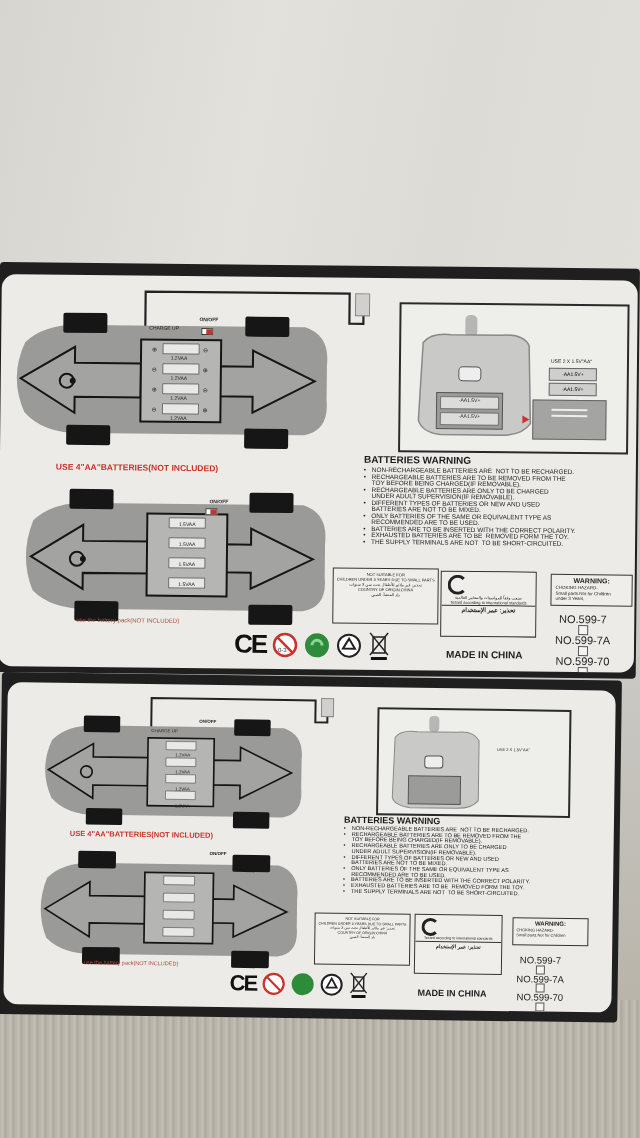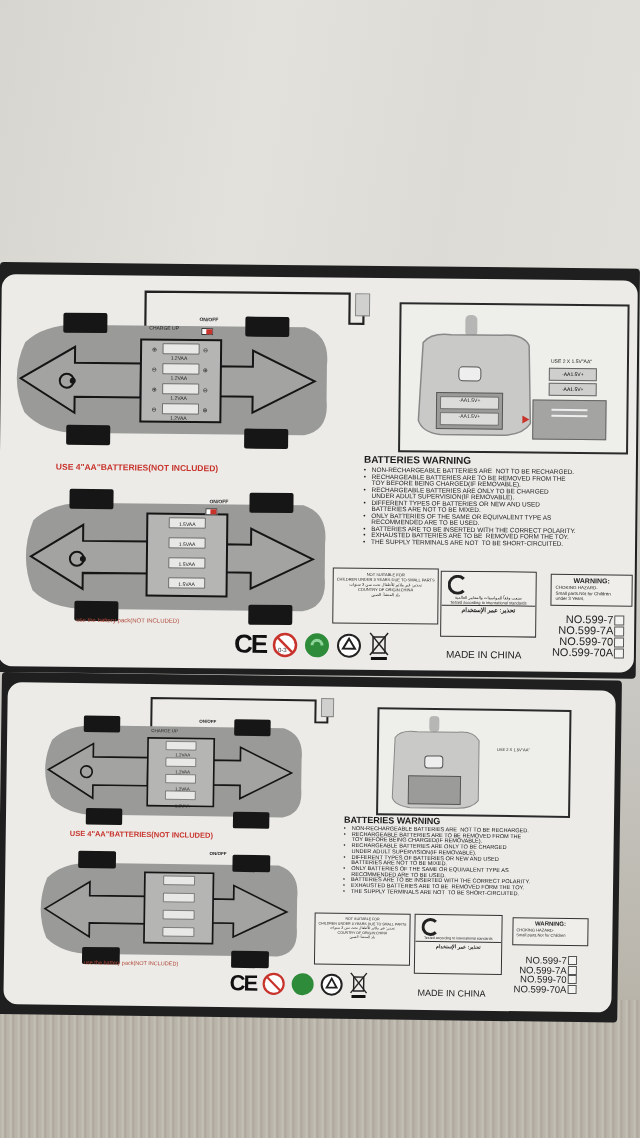--- a/index.html
+++ b/index.html
@@ -11,23 +11,23 @@
     background:repeating-linear-gradient(90deg,#b8b3a9 0px,#c6c1b7 3px,#aca69b 5px,#bdb8ae 8px);}
   .box{position:absolute;background:#1f1f1f;border-radius:4px;}
   .panel{position:absolute;background:#ecebe8;border-radius:14px;overflow:hidden;}
   .car-label{position:absolute;font-weight:bold;color:#c8342c;white-space:nowrap;}
   .car-label.small{font-weight:normal;color:#b04838;}
   .warn-title{position:absolute;font-weight:bold;color:#1a1a1a;white-space:nowrap;}
   .warn-list{position:absolute;margin:0;padding:0;list-style:none;color:#1d1d1d;}
   .warn-list li{position:relative;padding-left:8px;white-space:pre;line-height:1.02;}
   .warn-list li::before{content:"•";position:absolute;left:0;}
   .tiny{position:absolute;border:1px solid #333;background:#efeeea;color:#222;text-align:center;overflow:hidden;}
-  .made{position:absolute;font-weight:normal;color:#222;white-space:nowrap;}
+  .made{position:absolute;font-weight:bold;color:#222;white-space:nowrap;}
   .models{position:absolute;color:#1c1c1c;}
-  .models div{display:flex;align-items:center;justify-content:flex-end;white-space:nowrap;line-height:1;}
+  .models div{display:flex;align-items:center;justify-content:flex-end;white-space:nowrap;line-height:1;flex-direction:column;}
   .chk{display:inline-block;border:1px solid #555;background:#f4f4f2;margin-left:1px;}
   .icons{position:absolute;display:flex;align-items:center;}
   .remote-box{position:absolute;border:2px solid #2a2a2a;background:#eeeeea;}
   svg{display:block;}
 </style>
 </head>
 <body>
 
 <div class="wall"></div>
 <div class="floor"></div>

